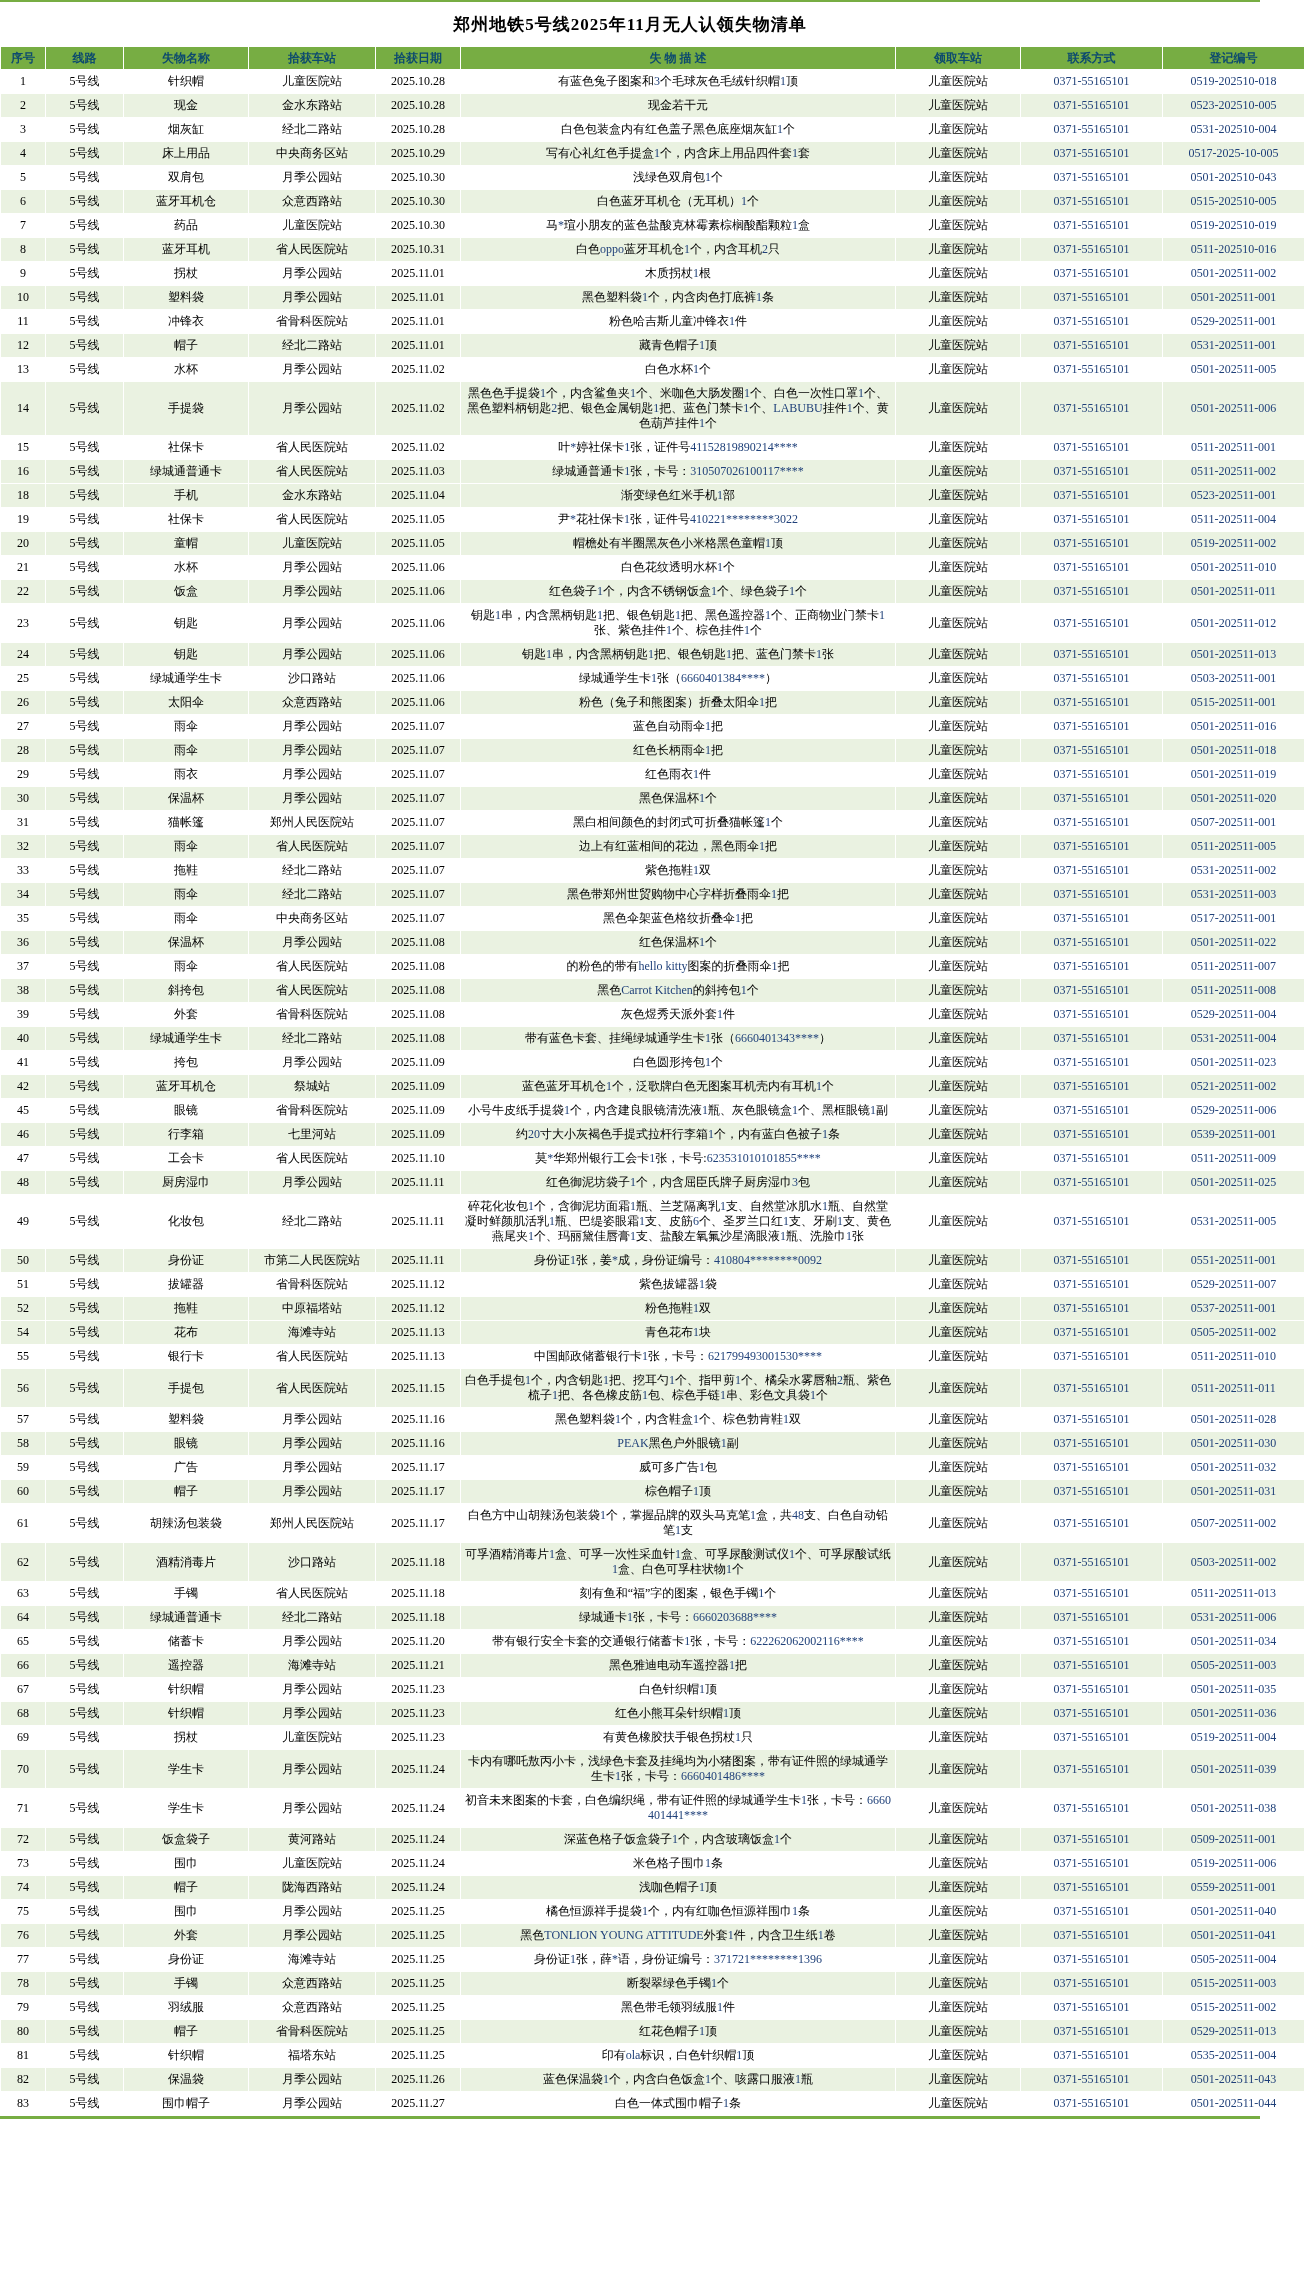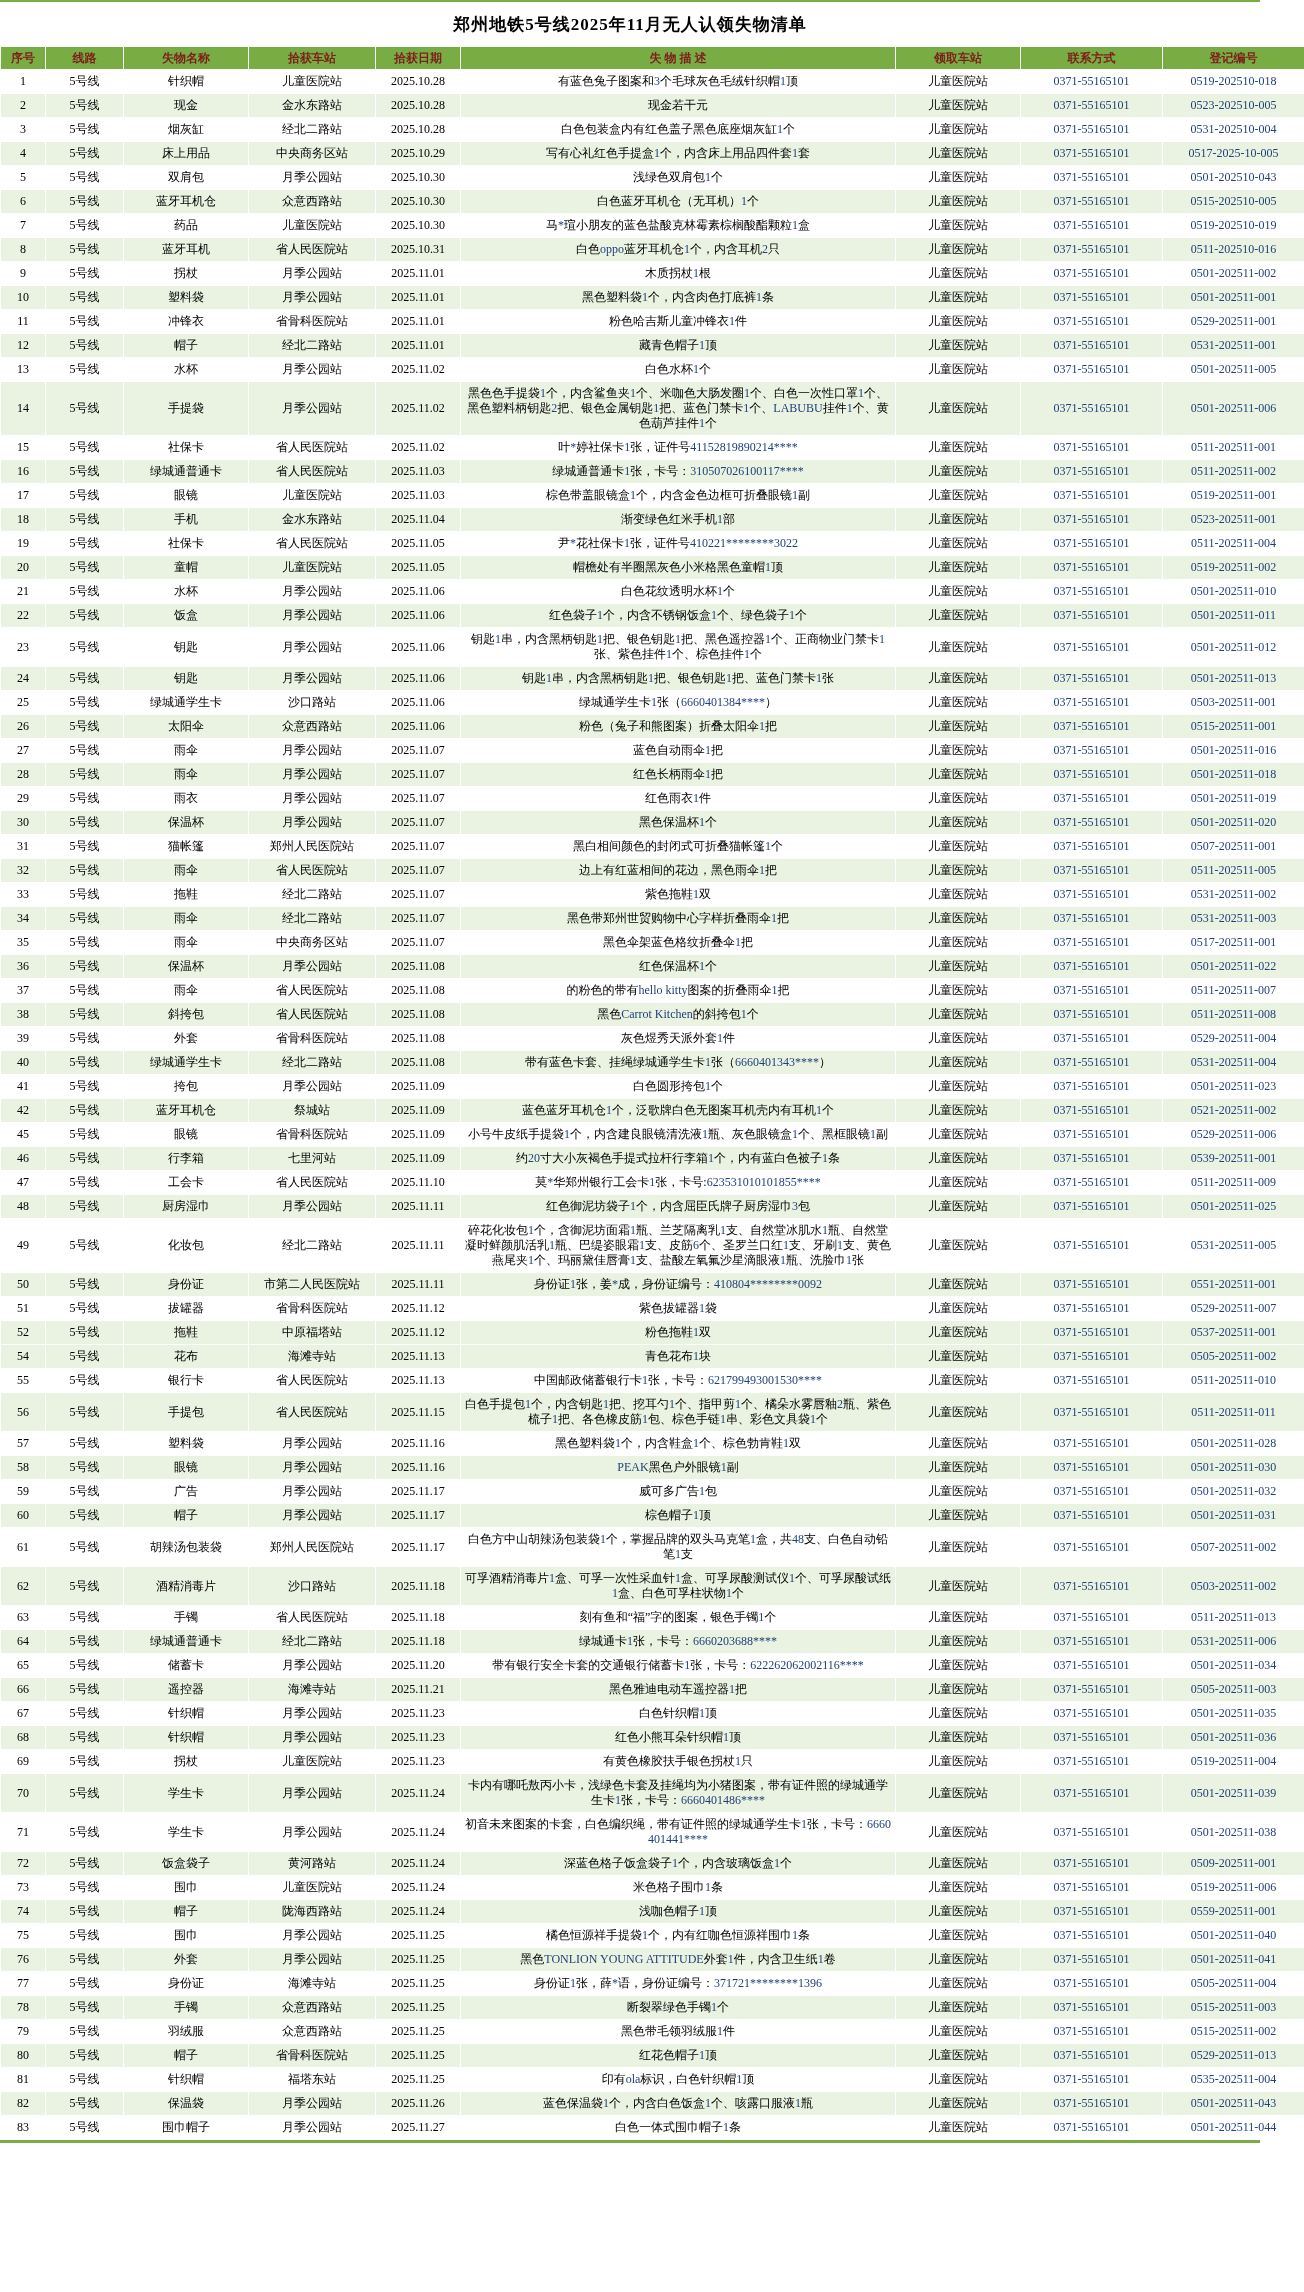--- a/index.html
+++ b/index.html
@@ -1,21 +1,21 @@
 <!DOCTYPE html>
 <html><head>
 <meta charset="utf-8">
 <style>
   html,body{margin:0;padding:0;background:#ffffff;}
   body{width:1304px;font-family:"Liberation Serif","DejaVu Serif",serif;color:#000;}
   .page{width:1260px;border-top:2px solid #77AD43;}
   .title{height:44px;display:flex;align-items:center;justify-content:center;
          font-size:17px;font-weight:bold;letter-spacing:1px;}
   table{width:1304px;border-collapse:collapse;table-layout:fixed;}
-  th{background:#77AD43;color:#7f1d1d;font-size:12px;font-weight:bold;
+  th{background:#77AD43;color:#0c4a6e;font-size:12px;font-weight:bold;
      height:20px;padding:1px 0;border:1px solid #ffffff;}
   td{font-size:12px;text-align:center;padding:4px 3px;line-height:15px;
      border:1px solid #ffffff;vertical-align:middle;word-break:break-all;}
   tr.odd td{background:#ffffff;}
   tr.even td{background:#EAF2E1;}
   td.phone,td.reg,.num{color:#1F4079;}
   .bottom-bar{height:3px;background:#77AD43;}
 </style>
 </head>
 <body>
@@ -217,31 +217,20 @@
           <td>16</td>
           <td>5号线</td>
           <td>绿城通普通卡</td>
           <td>省人民医院站</td>
           <td>2025.11.03</td>
           <td class="desc">绿城通普通卡<span class="num">1</span>张，卡号：<span class="num">310507026100117****</span></td>
           <td>儿童医院站</td>
           <td class="phone">0371-55165101</td>
           <td class="reg">0511-202511-002</td>
         </tr>
-        <tr class="odd">
-          <td>17</td>
-          <td>5号线</td>
-          <td>眼镜</td>
-          <td>儿童医院站</td>
-          <td>2025.11.03</td>
-          <td class="desc">棕色带盖眼镜盒<span class="num">1</span>个，内含金色边框可折叠眼镜<span class="num">1</span>副</td>
-          <td>儿童医院站</td>
-          <td class="phone">0371-55165101</td>
-          <td class="reg">0519-202511-001</td>
-        </tr>
         <tr class="even">
           <td>18</td>
           <td>5号线</td>
           <td>手机</td>
           <td>金水东路站</td>
           <td>2025.11.04</td>
           <td class="desc">渐变绿色红米手机<span class="num">1</span>部</td>
           <td>儿童医院站</td>
           <td class="phone">0371-55165101</td>
           <td class="reg">0523-202511-001</td>

